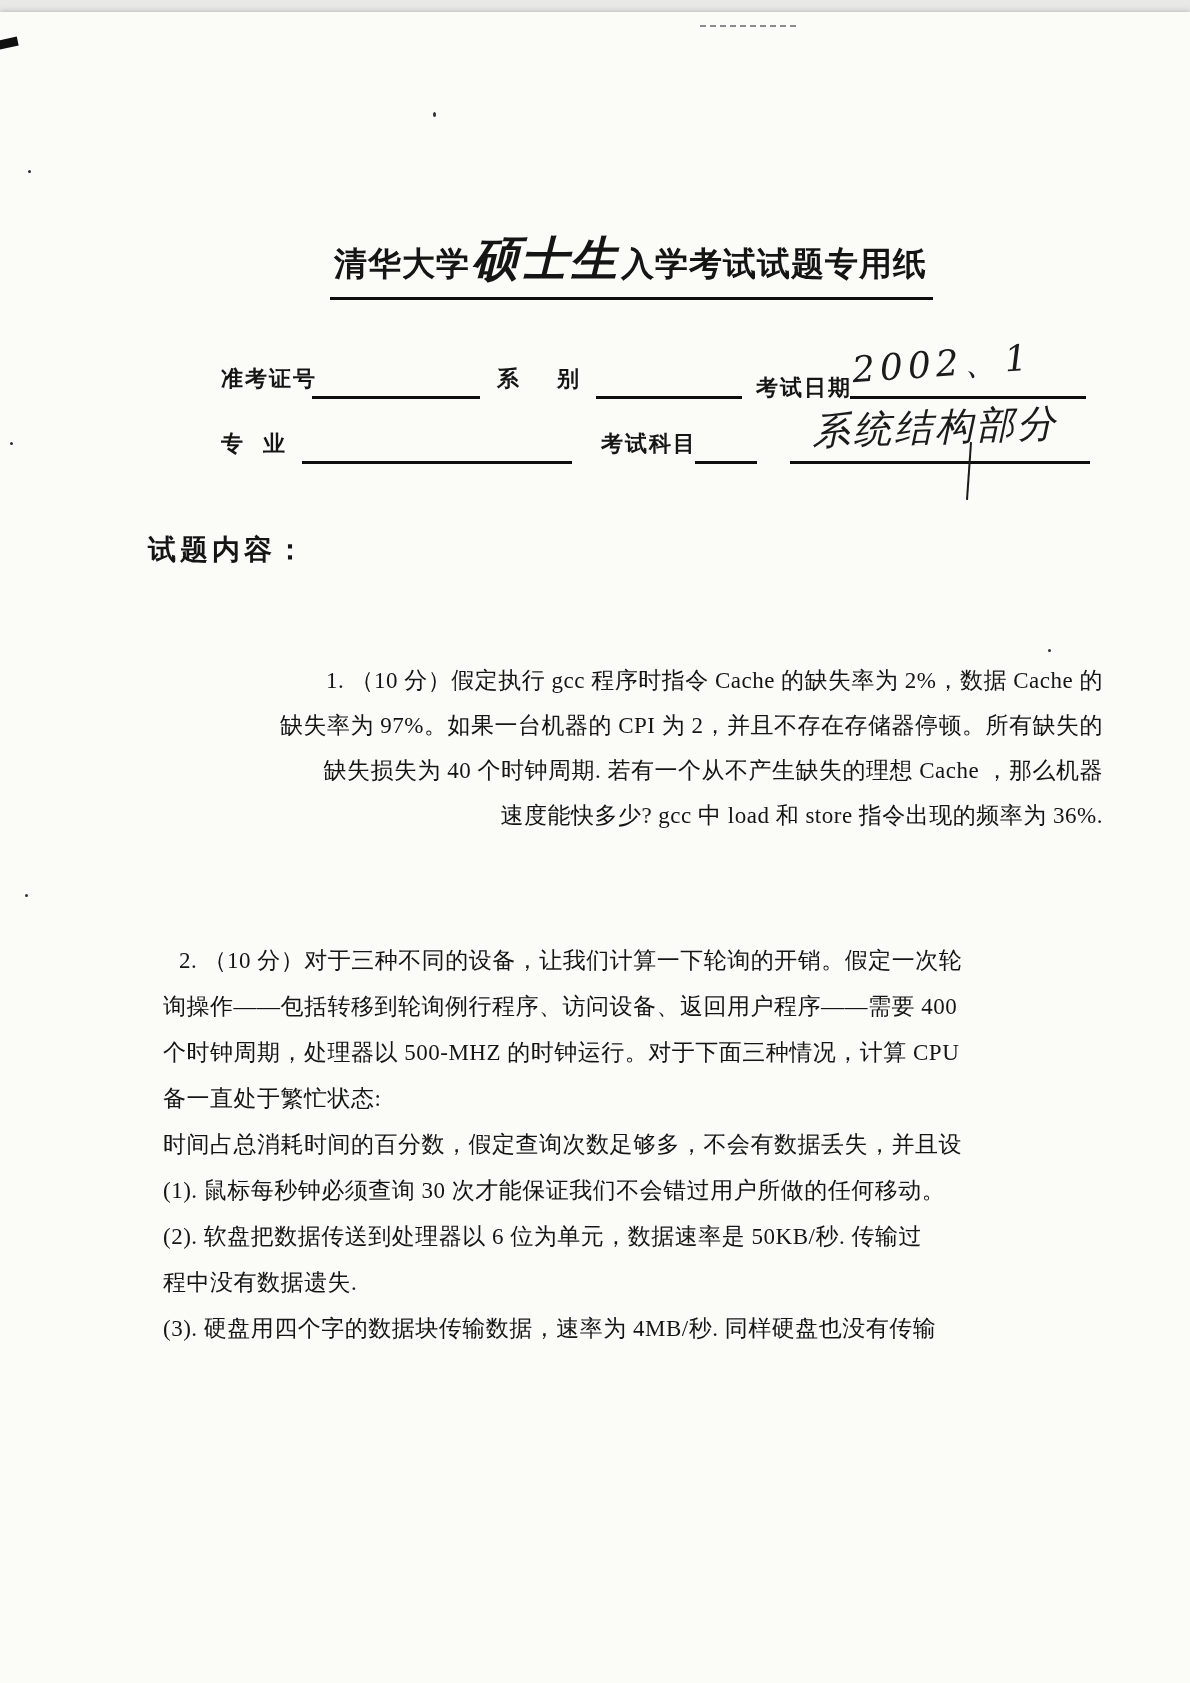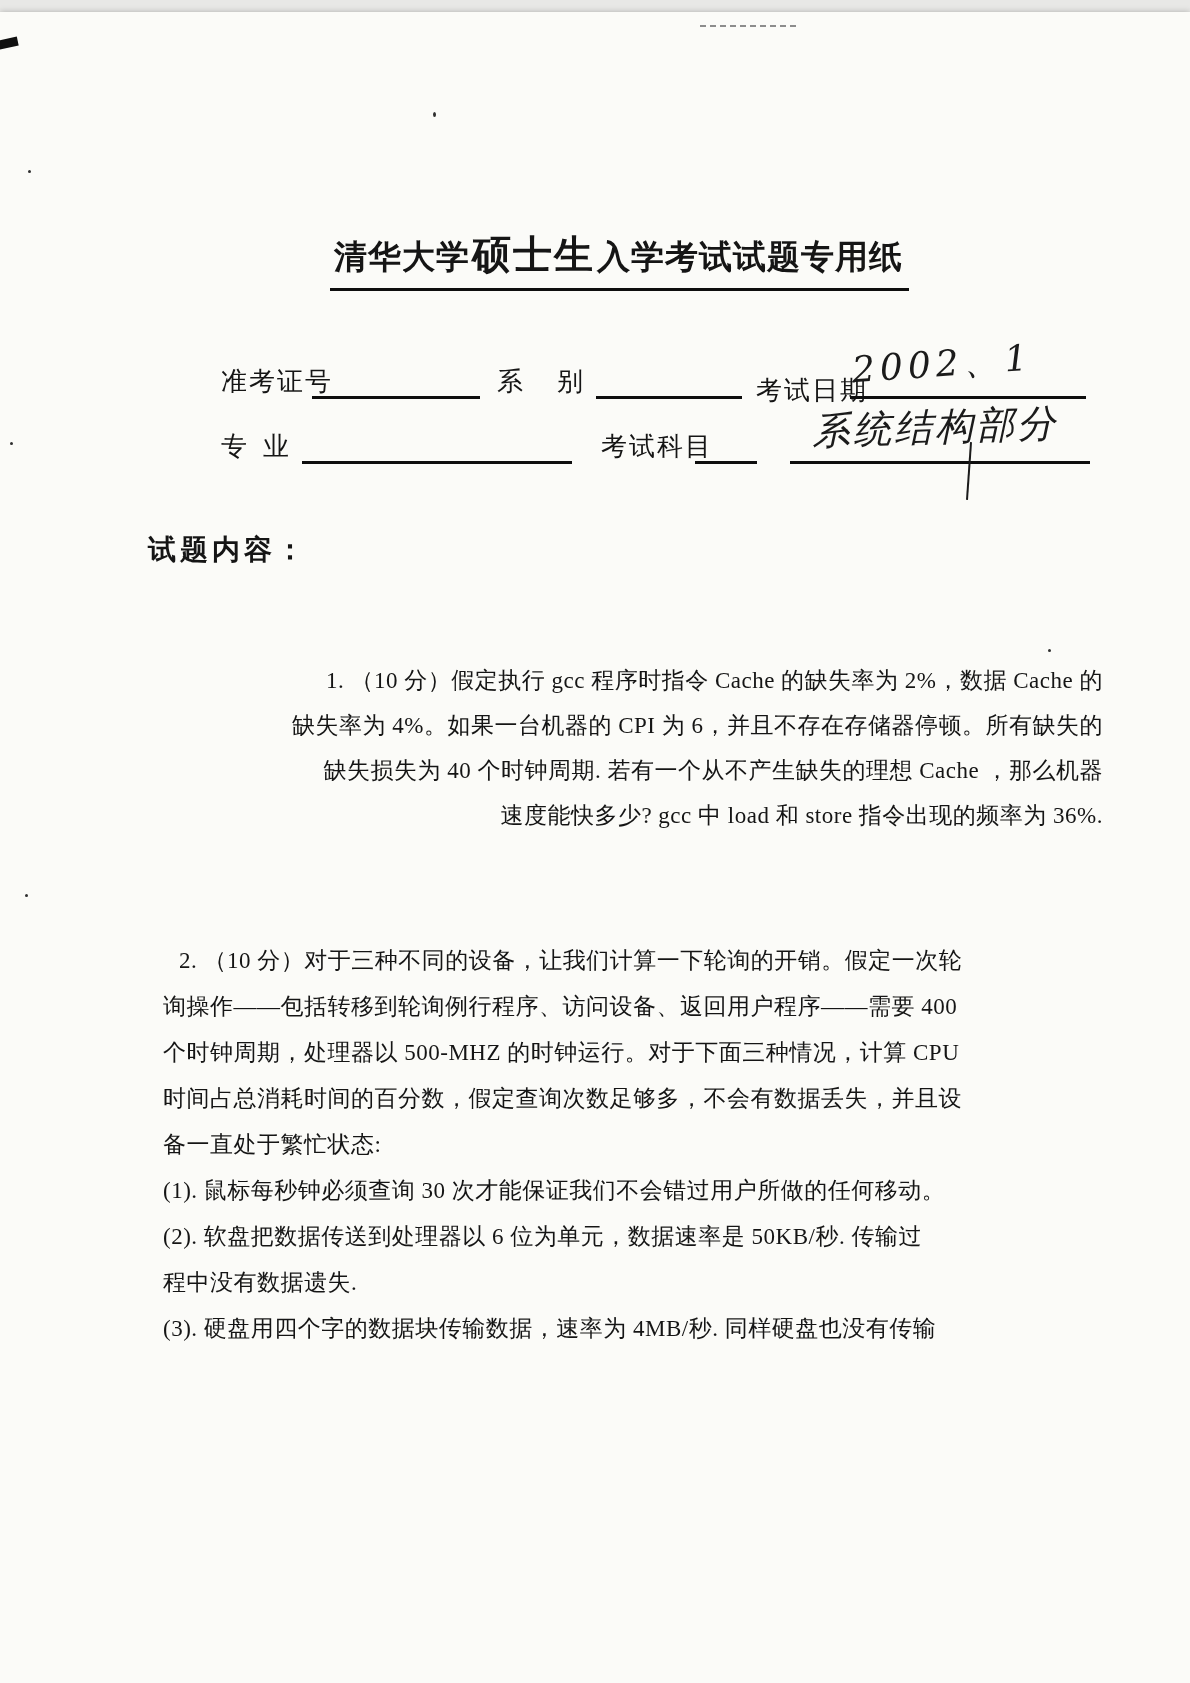--- a/index.html
+++ b/index.html
@@ -26,24 +26,24 @@
 
   
   .title-wrap {
     position:absolute; left:330px; top:216px;
     display:flex; align-items:baseline;
     border-bottom:3px solid #0e0e0e;
     padding:0 6px 6px 4px;
     white-space:nowrap;
   }
   .title-sm { font-size:33px; font-weight:bold; letter-spacing:1px; }
-  .title-lg { font-size:39px; font-weight:bold; letter-spacing:2px; margin:0 2px; }
+  .title-lg { font-size:47px; font-weight:bold; letter-spacing:2px; margin:0 2px;font-style:italic; }
 
   
-  .lbl { position:absolute; font-size:26px; font-weight:normal; letter-spacing:2px; white-space:nowrap; }
+  .lbl { position:absolute; font-size:22px; font-weight:bold; letter-spacing:2px; white-space:nowrap; }
   .uline { position:absolute; height:3px; background:#0e0e0e; }
   .hand {
     position:absolute; font-style:italic; color:#1b1b1b; white-space:nowrap;
     font-family:"DejaVu Serif","Liberation Serif",serif;
   }
   .hand-date    { left:852px; top:328px; font-size:36px; letter-spacing:5px; transform:rotate(-4deg); }
   .hand-subject { left:812px; top:390px; font-size:38px; letter-spacing:3px; transform:rotate(-2deg); }
   .hand-stroke  { position:absolute; left:968px; top:430px; width:2px; height:58px; background:#1b1b1b; transform:rotate(4deg); }
 
   
@@ -90,30 +90,30 @@
   <span class="lbl" style="left:601px; top:417px;">考试科目</span>
   <div class="uline" style="left:695px; top:449px; width:62px;"></div>
   <div class="uline" style="left:790px; top:449px; width:300px;"></div>
   <span class="hand hand-subject">系统结构部分</span>
   <div class="hand-stroke"></div>
 
   <div class="heading">试题内容：</div>
 
   <div class="qblock" id="q1">
     <div class="qline indent">1. （10 分）假定执行 gcc 程序时指令 Cache 的缺失率为 2%，数据 Cache 的</div>
-    <div class="qline">缺失率为 4%。如果一台机器的 CPI 为 6，并且不存在存储器停顿。所有缺失的</div>
+    <div class="qline">缺失率为 97%。如果一台机器的 CPI 为 2，并且不存在存储器停顿。所有缺失的</div>
     <div class="qline">缺失损失为 40 个时钟周期. 若有一个从不产生缺失的理想 Cache ，那么机器</div>
     <div class="qline">速度能快多少? gcc 中 load 和 store 指令出现的频率为 36%.</div>
   </div>
 
   <div class="qblock" id="q2">
     <div class="qline indent">2. （10 分）对于三种不同的设备，让我们计算一下轮询的开销。假定一次轮</div>
     <div class="qline">询操作——包括转移到轮询例行程序、访问设备、返回用户程序——需要 400</div>
     <div class="qline">个时钟周期，处理器以 500-MHZ 的时钟运行。对于下面三种情况，计算 CPU</div>
+    <div class="qline">备一直处于繁忙状态:</div>
     <div class="qline">时间占总消耗时间的百分数，假定查询次数足够多，不会有数据丢失，并且设</div>
-    <div class="qline">备一直处于繁忙状态:</div>
     <div class="qline">(1). 鼠标每秒钟必须查询 30 次才能保证我们不会错过用户所做的任何移动。</div>
     <div class="qline">(2). 软盘把数据传送到处理器以 6 位为单元，数据速率是 50KB/秒. 传输过</div>
     <div class="qline">程中没有数据遗失.</div>
     <div class="qline">(3). 硬盘用四个字的数据块传输数据，速率为 4MB/秒. 同样硬盘也没有传输</div>
   </div>
 
 </div>
 
 </body></html>

